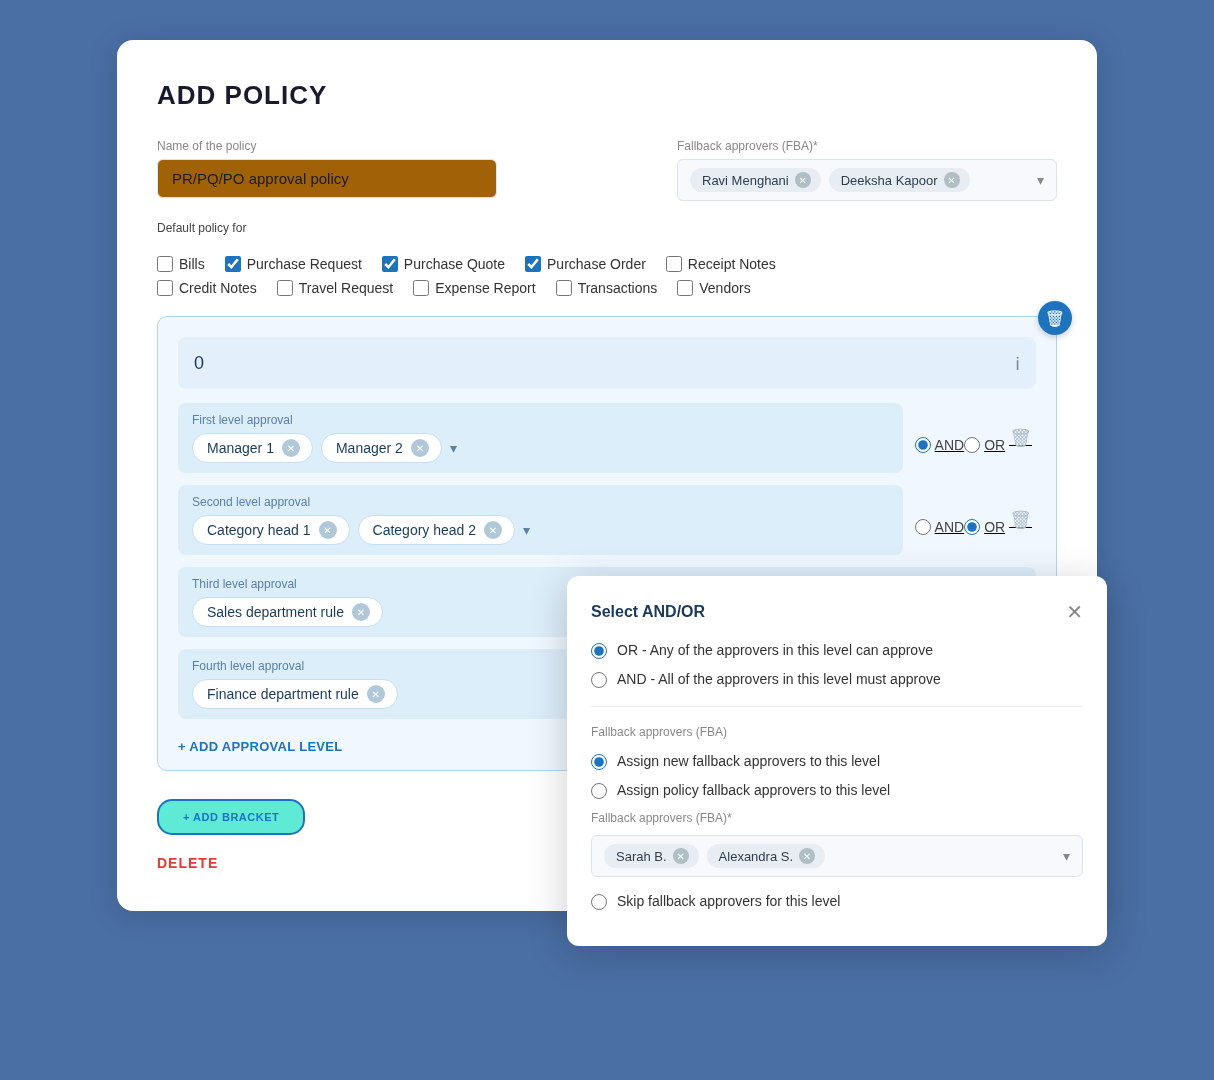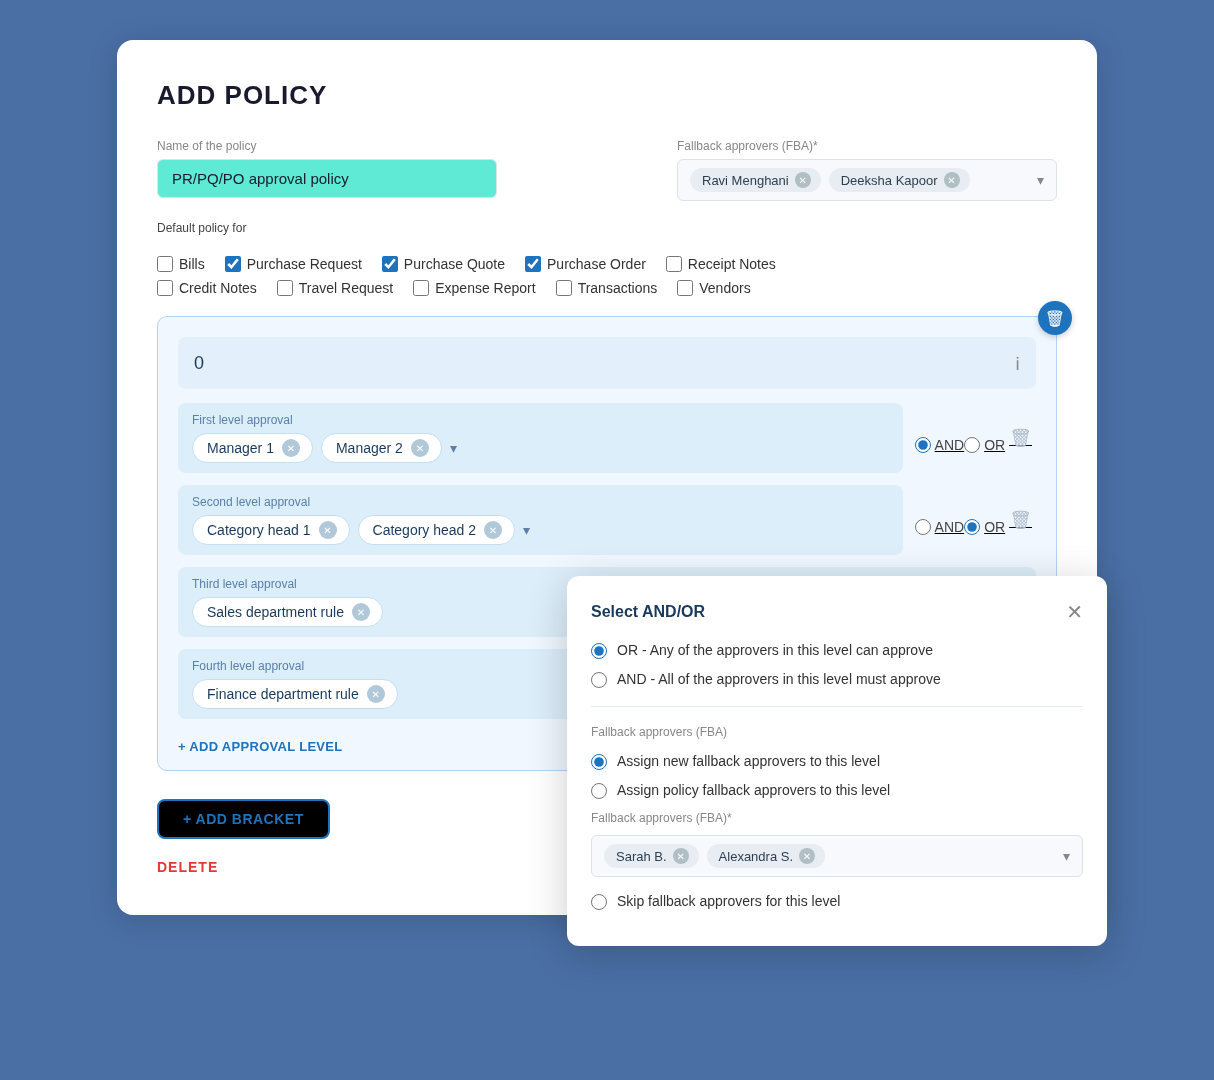--- a/index.html
+++ b/index.html
@@ -44,21 +44,21 @@
       font-size: 12px;
       color: #888;
       margin-bottom: 2px;
     }
     .text-input {
       border: 1px solid #dde3ea;
       border-radius: 6px;
       padding: 10px 14px;
       font-size: 15px;
       color: #1a1a2e;
-      background: #5eead4;
+      background: #a16207;
       width: 340px;
     }
     .fba-box {
       border: 1px solid #dde3ea;
       border-radius: 6px;
       padding: 8px 12px;
       background: #f7f9fc;
       display: flex;
       align-items: center;
       gap: 8px;
@@ -255,24 +255,24 @@
     }
     .set-and-text {
       font-size: 13px;
       color: #888;
     }
     .add-bracket-btn {
       display: inline-flex;
       align-items: center;
       border: 2px solid #1e73be;
       color: #1e73be;
-      background: #000000;
-      border-radius: 8px;
+      background: #5eead4;
+      border-radius: 15px;
       padding: 10px 24px;
-      font-size: 14px;
+      font-size: 11px;
       font-weight: 700;
       cursor: pointer;
       letter-spacing: 0.5px;
       margin-top: 8px;
     }
     .delete-policy-btn {
       color: #e53935;
       font-size: 14px;
       font-weight: 700;
       background: none;

